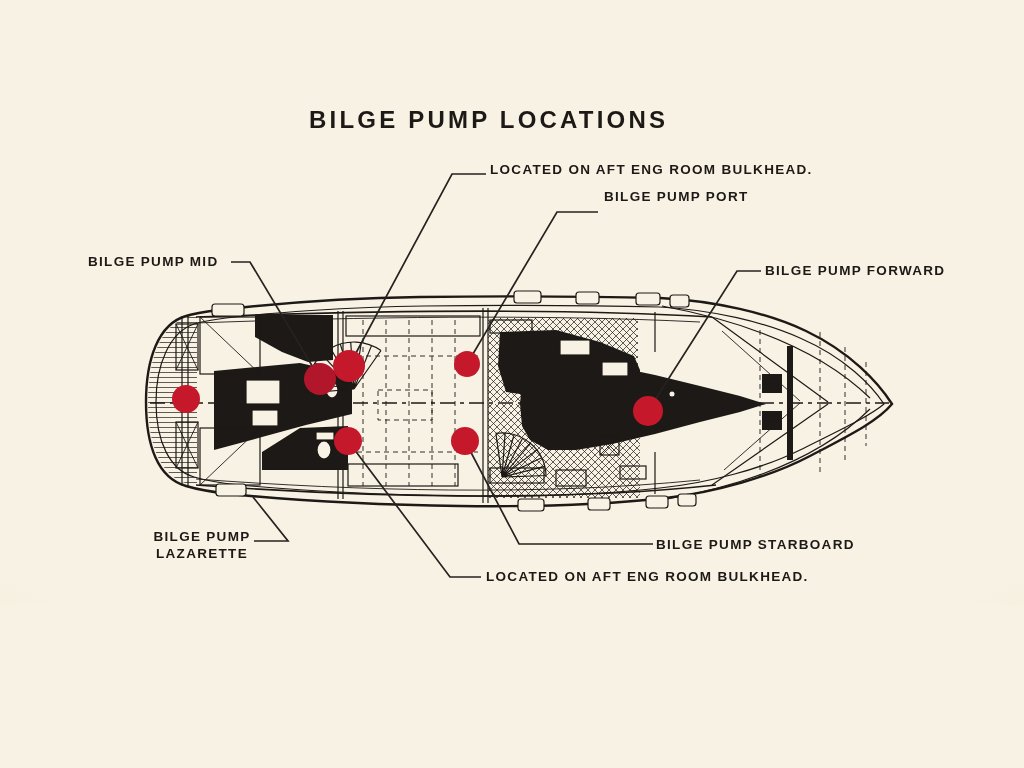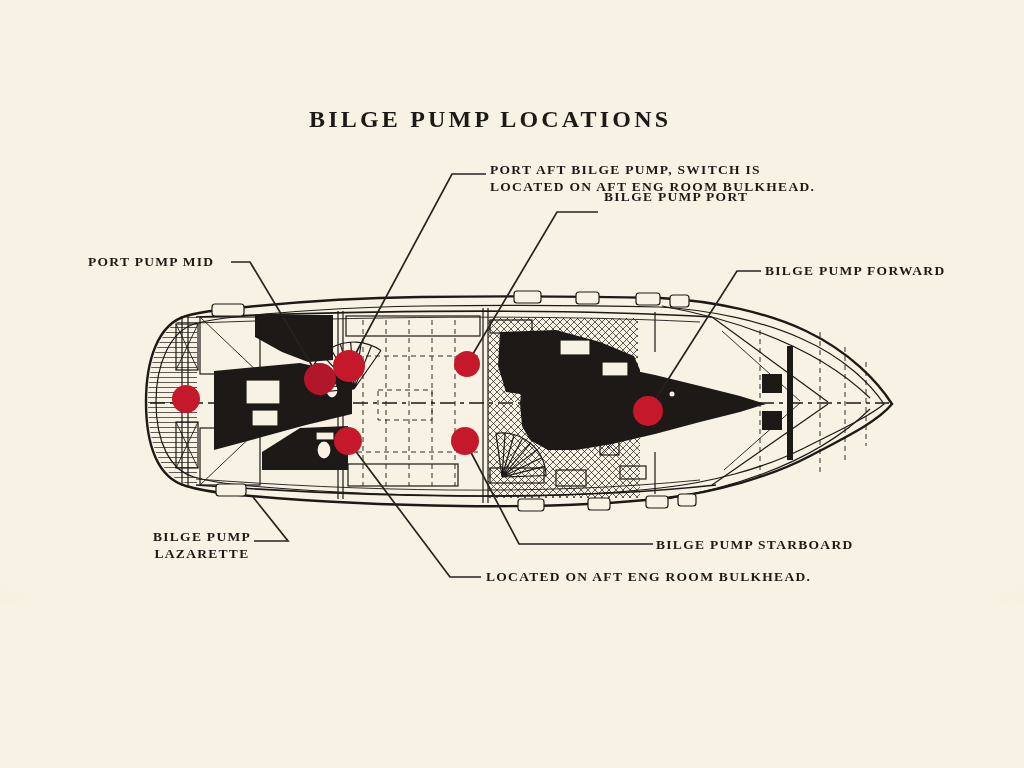--- a/index.html
+++ b/index.html
@@ -1,19 +1,19 @@
 <!DOCTYPE html>
 <html style="--background: #f8f2e4; --ink: #1d1916; --leader: #262220; --pump: #c5182b; --pump_mid: #b2162a;"><head>
 <meta charset="utf-8">
 <style>
   html,body{margin:0;padding:0}
   body{width:1024px;height:768px;overflow:hidden;background:var(--background,#f8f2e4)}
   .stage{position:relative;width:1024px;height:605px;
          background:radial-gradient(ellipse 130% 120% at 50% 45%, var(--background,#f8f2e4) 55%, #f0e7d2 100%);
-         font-family:Liberation Serif, serif;color:var(--ink,#1d1916)}
+         font-family:Liberation Sans, sans-serif;color:var(--ink,#1d1916)}
   .boat-svg{position:absolute;left:0;top:0;width:1024px;height:768px}
   .title{position:absolute;left:309px;top:106px;font-weight:700;font-size:24px;
          letter-spacing:3.2px;white-space:nowrap}
   .callout{position:absolute;font-weight:700;font-size:13.5px;line-height:17px;
            letter-spacing:1.3px;white-space:nowrap}
   .callout .cline{display:block}
   .callout.center{text-align:center}
   
   .ink{stroke:var(--ink,#1d1916);fill:none}
   .w24{stroke-width:2.4}.w16{stroke-width:1.6}.w12{stroke-width:1.2}.w09{stroke-width:0.9}
@@ -170,30 +170,29 @@
         <circle cx="348" cy="441" r="14" class="pump-dot"></circle>
         <circle cx="467" cy="364" r="13" class="pump-dot"></circle>
         <circle cx="465" cy="441" r="14" class="pump-dot"></circle>
         <circle cx="648" cy="411" r="15" class="pump-dot"></circle>
       </g>
   </svg>
 
   <div class="title">BILGE PUMP LOCATIONS</div>
 
   <div class="callout" style="left:490px;top:161px">
-    <span class="cline">PORT AFT BILGE PUMP, SWITCH IS</span>
     <span class="cline">LOCATED ON AFT ENG ROOM BULKHEAD.</span>
   </div>
 
   <div class="callout" style="left:604px;top:188px">
     <span class="cline">BILGE PUMP PORT</span>
   </div>
 
   <div class="callout" style="left:88px;top:253px">
-    <span class="cline">PORT PUMP MID</span>
+    <span class="cline">BILGE PUMP MID</span>
   </div>
 
   <div class="callout" style="left:765px;top:262px">
     <span class="cline">BILGE PUMP FORWARD</span>
   </div>
 
   <div class="callout center" style="left:138px;top:528px;width:128px">
     <span class="cline">BILGE PUMP</span>
     <span class="cline">LAZARETTE</span>
   </div>

